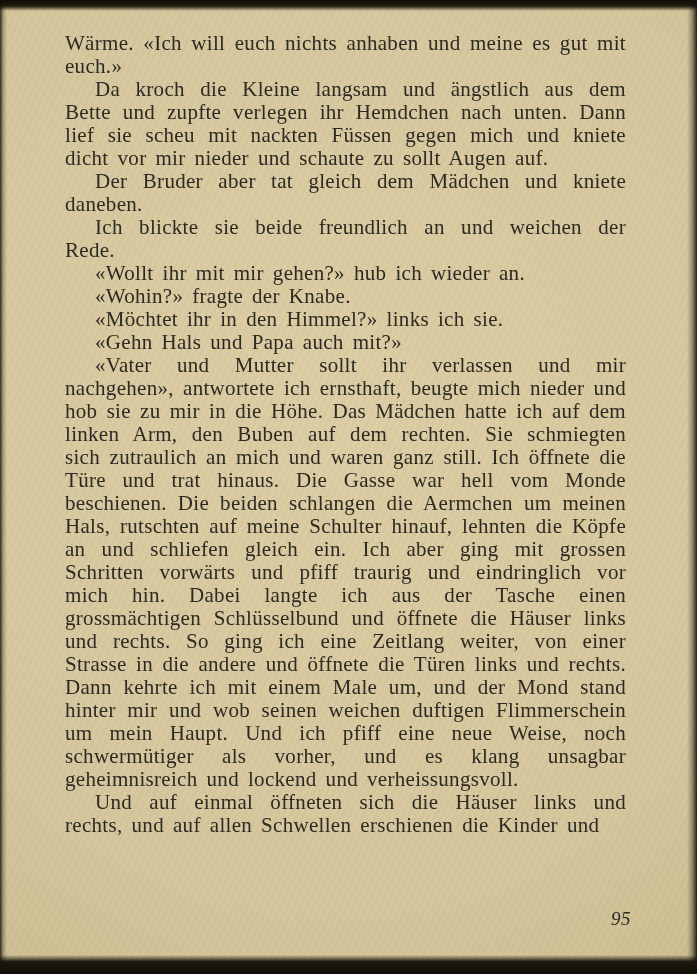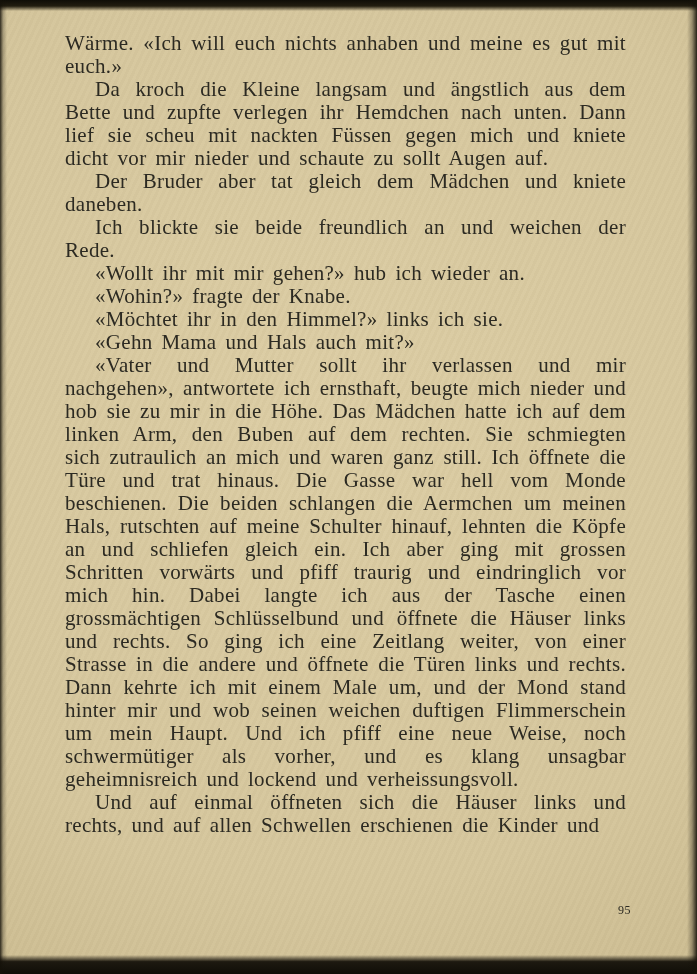--- a/index.html
+++ b/index.html
@@ -36,41 +36,41 @@
     color:var(--ink);
     font-size:21px;line-height:23px;
     text-align:justify;
     letter-spacing:0.3px;word-spacing:3.5px;
     hyphens:manual;
     margin-left:8px;
   }
   .para{margin:0;padding:0;}
   .indent{text-indent:30px;}
   .pagenum{
-    position:absolute;right:66px;bottom:56px;
-    font-size:12px;color:var(--ink);
+    position:absolute;right:66px;bottom:44px;
+    font-style:italic;font-size:19px;color:var(--ink);
     letter-spacing:0.5px;
   }
 </style>
 </head>
 <body>
 
 <div class="scan">
 
   <div class="paper-texture"></div>
 
   <div class="textblock">
     <p class="para">Wärme. «Ich will euch nichts anhaben und meine es gut mit euch.»</p>
     <p class="para indent">Da kroch die Kleine langsam und ängstlich aus dem Bette und zupfte verlegen ihr Hemdchen nach unten. Dann lief sie scheu mit nackten Füssen gegen mich und kniete dicht vor mir nieder und schaute zu sollt Augen auf.</p>
     <p class="para indent">Der Bruder aber tat gleich dem Mädchen und kniete daneben.</p>
     <p class="para indent">Ich blickte sie beide freundlich an und weichen der Rede.</p>
     <p class="para indent">«Wollt ihr mit mir gehen?» hub ich wieder an.</p>
     <p class="para indent">«Wohin?» fragte der Knabe.</p>
     <p class="para indent">«Möchtet ihr in den Himmel?» links ich sie.</p>
-    <p class="para indent">«Gehn Mama und Hals auch mit?»</p>
+    <p class="para indent">«Gehn Hals und Papa auch mit?»</p>
     <p class="para indent">«Vater und Mutter sollt ihr verlassen und mir nachgehen», antwortete ich ernsthaft, beugte mich nieder und hob sie zu mir in die Höhe. Das Mädchen hatte ich auf dem linken Arm, den Buben auf dem rechten. Sie schmiegten sich zutraulich an mich und waren ganz still. Ich öffnete die Türe und trat hinaus. Die Gasse war hell vom Monde beschienen. Die beiden schlangen die Aermchen um meinen Hals, rutschten auf meine Schulter hinauf, lehnten die Köpfe an und schliefen gleich ein. Ich aber ging mit grossen Schritten vorwärts und pfiff traurig und eindringlich vor mich hin. Dabei langte ich aus der Tasche einen grossmächtigen Schlüsselbund und öffnete die Häuser links und rechts. So ging ich eine Zeitlang weiter, von einer Strasse in die andere und öffnete die Türen links und rechts. Dann kehrte ich mit einem Male um, und der Mond stand hinter mir und wob seinen weichen duftigen Flimmerschein um mein Haupt. Und ich pfiff eine neue Weise, noch schwermütiger als vorher, und es klang unsagbar geheimnisreich und lockend und verheissungsvoll.</p>
     <p class="para indent">Und auf einmal öffneten sich die Häuser links und rechts, und auf allen Schwellen erschienen die Kinder und</p>
   </div>
 
   <div class="pagenum">95</div>
 
   <div class="edge edge-top"></div>
   <div class="edge edge-bottom"></div>
   <div class="edge edge-left"></div>
   <div class="edge edge-right"></div>

